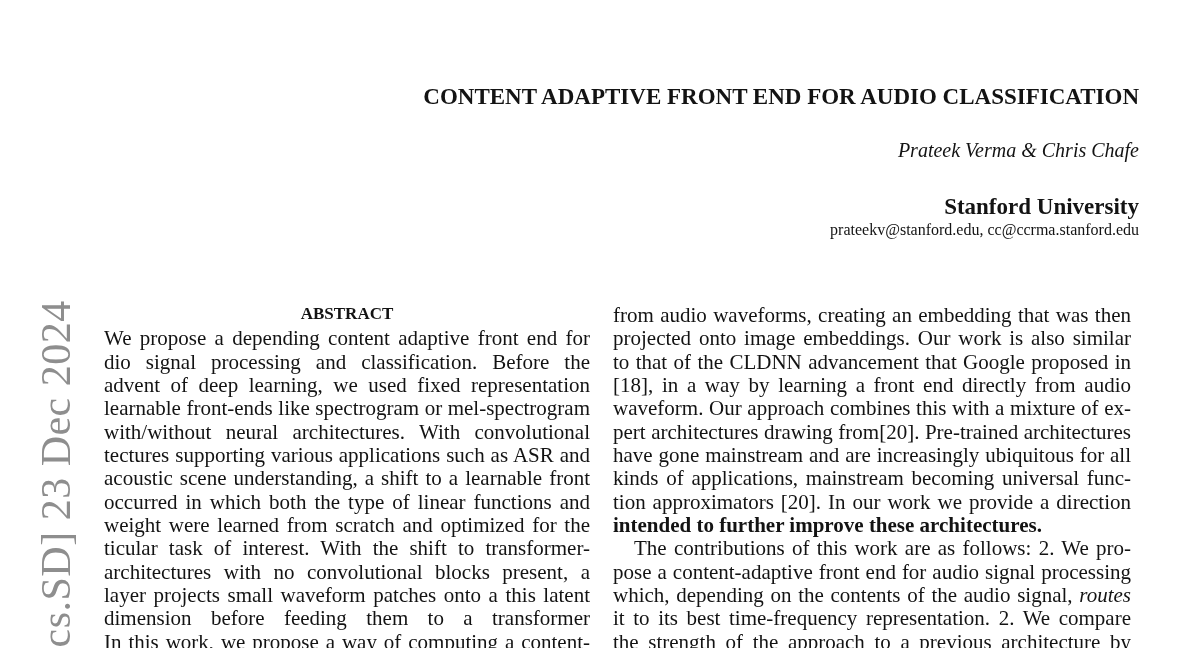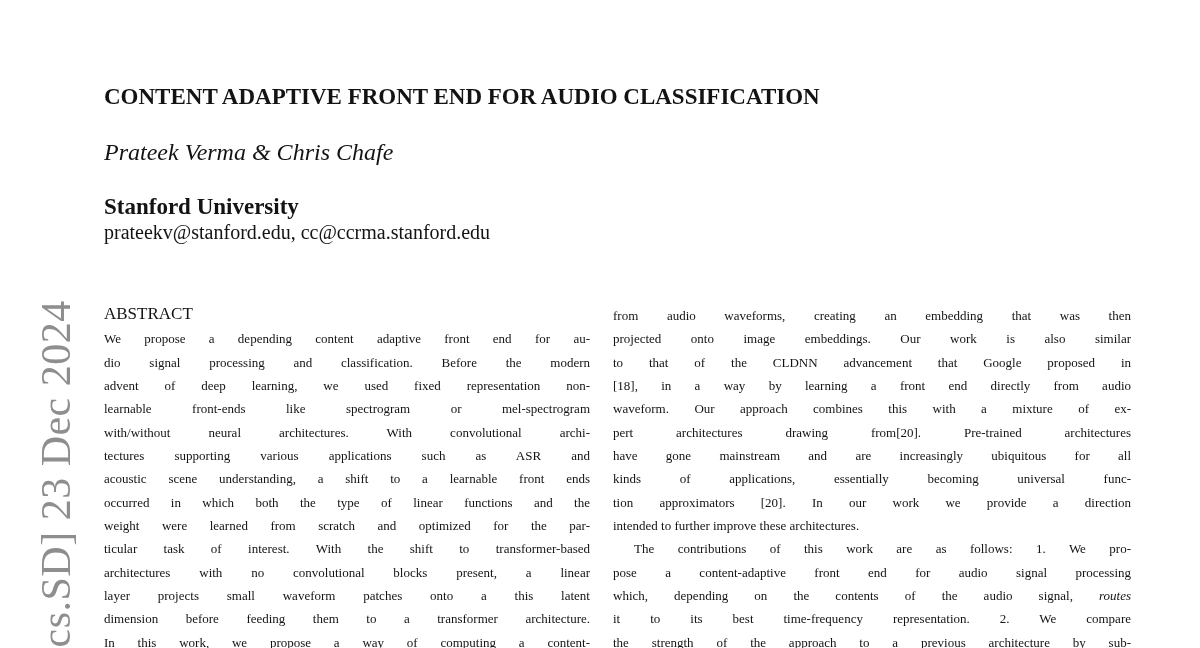--- a/index.html
+++ b/index.html
@@ -18,44 +18,44 @@
     position: absolute;
     left: 32px; top: 662px;
     transform-origin: 0 0;
     transform: rotate(-90deg);
     font-size: 42px;
     letter-spacing: 0.5px;
     color: #8e8e8e;
     white-space: nowrap;
   }
 
-  .hdr { position: absolute; left: 104px; width: 1028px; text-align: left; white-space: nowrap; }
+  .hdr { position: absolute; left: 111px; width: 1028px; text-align: right; white-space: nowrap; }
   .title   { top: 84px;  font-size: 23px; font-weight: bold; }
-  .authors { top: 139px; font-size: 24px; font-style: italic; }
+  .authors { top: 139px; font-size: 20px; font-style: italic; }
   .affil   { top: 194px; font-size: 23px; font-weight: bold; }
-  .emails  { top: 221px; font-size: 20px; }
+  .emails  { top: 221px; font-size: 16px; }
 
   .col { position: absolute; }
   .col-left  { left: 104px; top: 302px; width: 486px; }
   .col-right { left: 613px; top: 304px; width: 518px; }
 
   .abs-heading {
-    text-align: left; font-weight: normal;
+    text-align: center; font-weight: bold;
     font-size: 17px; line-height: 23.3px;
     margin-bottom: 2px;
   }
   .bline {
-    font-size: 13px;
+    font-size: 21px;
     line-height: 23.34px;
     height: 23.34px;
     overflow: hidden;
     text-align: justify;
     text-align-last: justify;
   }
-  .bline.noj { text-align-last: left; }
+  .bline.noj { text-align-last: left; font-weight: bold; }
   .bline.ind { text-indent: 21px; }
 </style>
 </head>
 <body>
 
 <div class="page">
 
   <div class="watermark" style="color: rgb(142, 142, 142);">[cs.SD] 23 Dec 2024</div>
 
   <div class="hdr title">CONTENT ADAPTIVE FRONT END FOR AUDIO CLASSIFICATION</div>
@@ -88,24 +88,24 @@
 
   <div class="col col-right">
     <div id="right-lines">
         <div class="bline">from audio waveforms, creating an embedding that was then</div>
         <div class="bline">projected onto image embeddings. Our work is also similar</div>
         <div class="bline">to that of the CLDNN advancement that Google proposed in</div>
         <div class="bline">[18], in a way by learning a front end directly from audio</div>
         <div class="bline">waveform. Our approach combines this with a mixture of ex-</div>
         <div class="bline">pert architectures drawing from[20]. Pre-trained architectures</div>
         <div class="bline">have gone mainstream and are increasingly ubiquitous for all</div>
-        <div class="bline">kinds of applications, essentially becoming universal func-</div>
+        <div class="bline">kinds of applications, mainstream becoming universal func-</div>
         <div class="bline">tion approximators [20]. In our work we provide a direction</div>
         <div class="bline noj">intended to further improve these architectures.</div>
-        <div class="bline ind">The contributions of this work are as follows: 1. We pro-</div>
+        <div class="bline ind">The contributions of this work are as follows: 2. We pro-</div>
         <div class="bline">pose a content-adaptive front end for audio signal processing</div>
         <div class="bline">which, depending on the contents of the audio signal, <i>routes</i></div>
         <div class="bline">it to its best time-frequency representation. 2. We compare</div>
         <div class="bline">the strength of the approach to a previous architecture by sub-</div>
       </div>
   </div>
 
 </div>
 
 </body></html>

